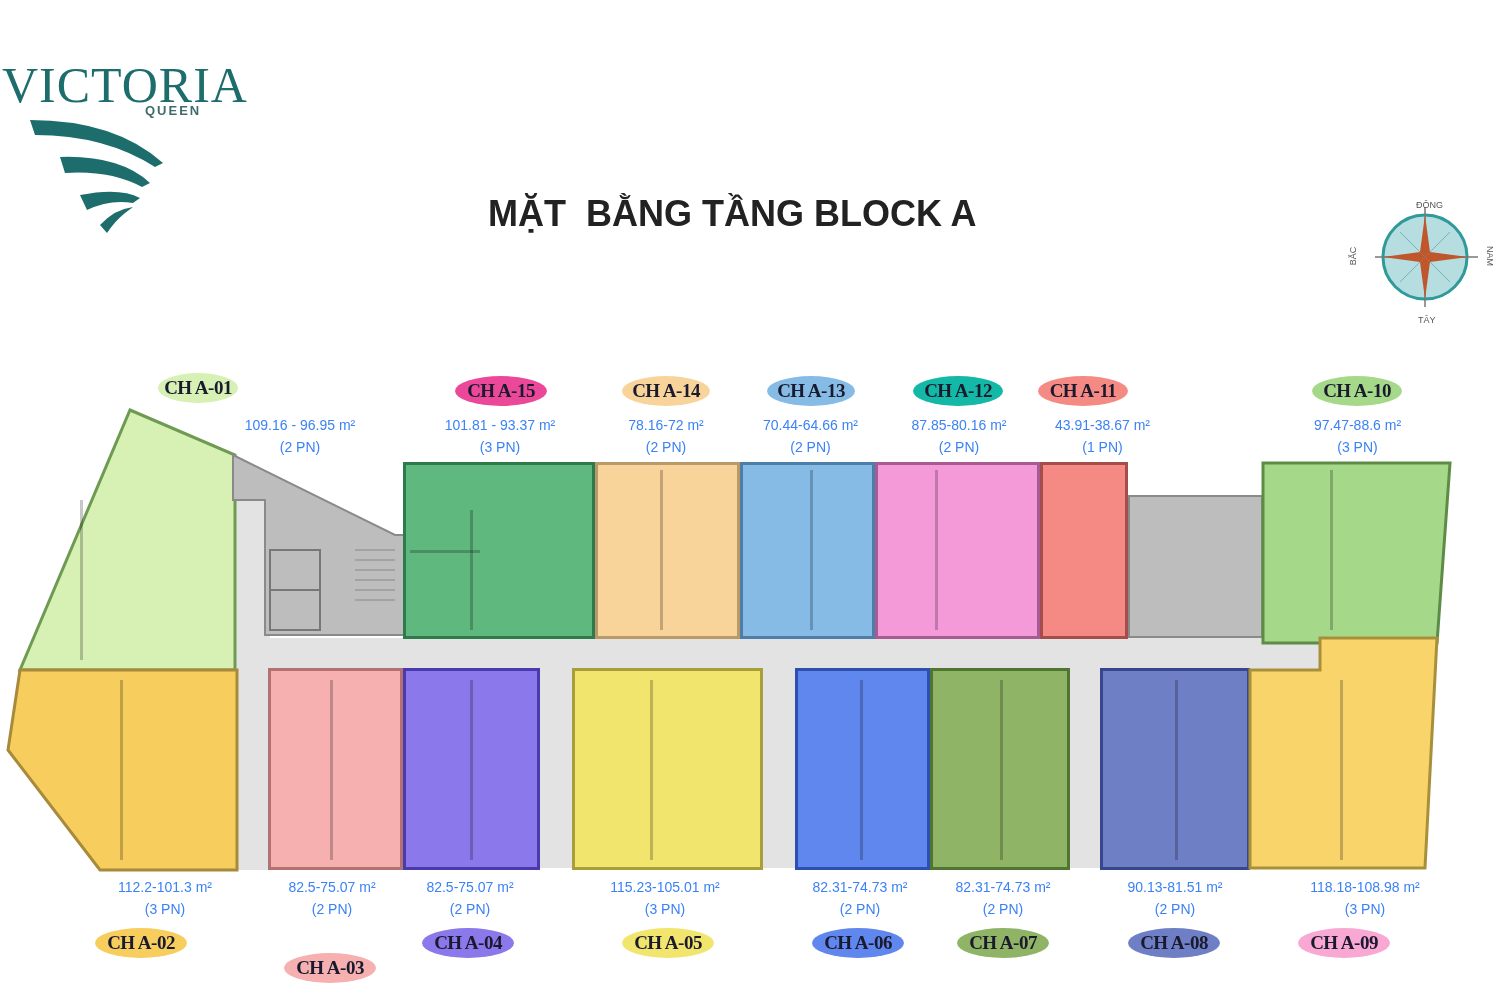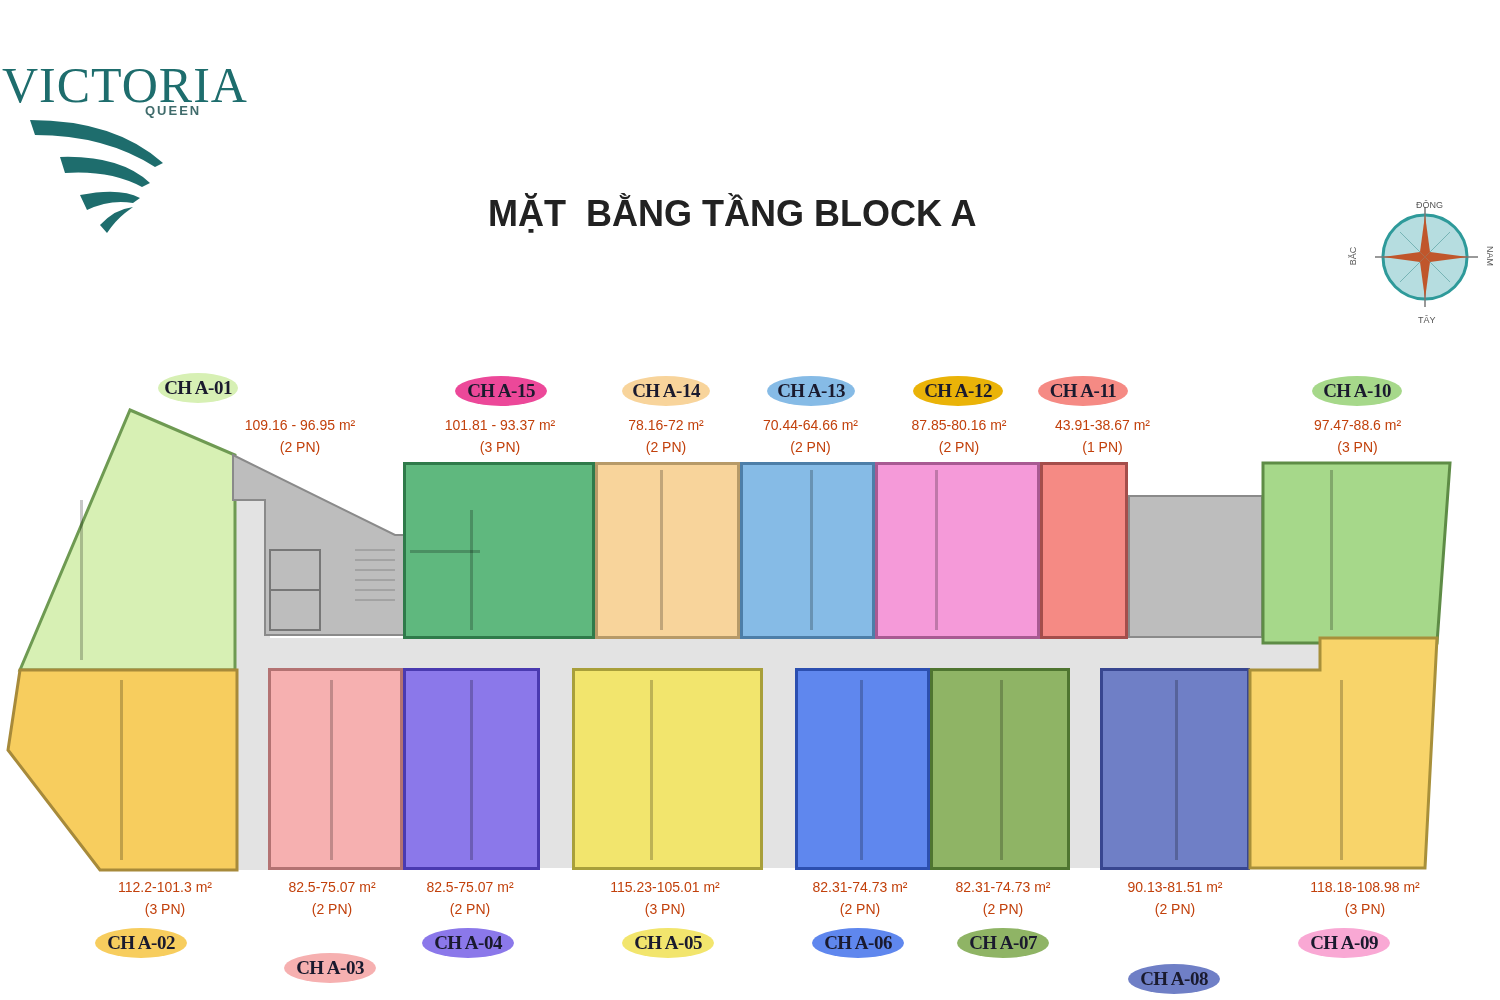--- a/index.html
+++ b/index.html
@@ -14,21 +14,21 @@
   
   .compass { left:1350px; top:185px; width:150px; height:140px; }
   .cmp-label { font-size:9px; color:#555; }
   
   .plan { left:0; top:400px; width:1500px; height:480px; }
   .corridor { background:#e3e3e3; }
   .unit { box-sizing:border-box; border:3px solid; }
   .core { background:#bdbdbd; border:2px solid #8a8a8a; box-sizing:border-box; }
   
   .pill { height:30px; border-radius:50%; display:flex; align-items:center; justify-content:center; font-family:"Liberation Serif", serif; font-size:19px; color:#1a1a2e; font-weight:bold; letter-spacing:-0.5px; }
-  .area { text-align:center; font-size:14px; color:#c2410c; line-height:22px; }
+  .area { text-align:center; font-size:14px; color:#3b82f6; line-height:22px; }
   .area span { display:block; white-space:nowrap; }
   .wall { position:absolute; background:rgba(0,0,0,0.22); }
 </style>
 </head>
 <body>
 
 <div class="abs logo-text">VICTORIA</div>
 <div class="abs logo-sub">QUEEN</div>
 <svg class="abs logo-mark" viewBox="0 0 140 120">
   <path d="M5 5 Q90 5 138 48 L130 52 Q80 20 10 20 Z" fill="#1e6d6d"></path>
@@ -142,21 +142,21 @@
     <span>78.16-72 m²</span>
     <span>(2 PN)</span>
   </div>
 
 <div class="abs pill" style="left:767px;top:376px;width:88px;background:#86bbe6;">CH A-13</div>
 <div class="abs area" style="left:738px;top:414px;width:145px;">
     <span>70.44-64.66 m²</span>
     <span>(2 PN)</span>
   </div>
 
-<div class="abs pill" style="left:913px;top:376px;width:90px;background:#eab308;">CH A-12</div>
+<div class="abs pill" style="left:913px;top:376px;width:90px;background:#14b8a6;">CH A-12</div>
 <div class="abs area" style="left:885px;top:414px;width:148px;">
     <span>87.85-80.16 m²</span>
     <span>(2 PN)</span>
   </div>
 
 <div class="abs pill" style="left:1038px;top:376px;width:90px;background:#f58a84;">CH A-11</div>
 <div class="abs area" style="left:1030px;top:414px;width:145px;">
     <span>43.91-38.67 m²</span>
     <span>(1 PN)</span>
   </div>
@@ -200,19 +200,19 @@
 <div class="abs area" style="left:933px;top:876px;width:140px;">
     <span>82.31-74.73 m²</span>
     <span>(2 PN)</span>
   </div>
 <div class="abs pill" style="left:957px;top:928px;width:92px;background:#8fb465;">CH A-07</div>
 
 <div class="abs area" style="left:1105px;top:876px;width:140px;">
     <span>90.13-81.51 m²</span>
     <span>(2 PN)</span>
   </div>
-<div class="abs pill" style="left:1128px;top:928px;width:92px;background:#6f7fc6;margin-top:36px;">CH A-08</div>
+<div class="abs pill" style="left:1128px;top:928px;width:92px;background:#6f7fc6;">CH A-08</div>
 
 <div class="abs area" style="left:1285px;top:876px;width:160px;">
     <span>118.18-108.98 m²</span>
     <span>(3 PN)</span>
   </div>
 <div class="abs pill" style="left:1298px;top:928px;width:92px;background:#f9a8d4;text-align:center;">CH A-09</div>
 
 </body></html>

